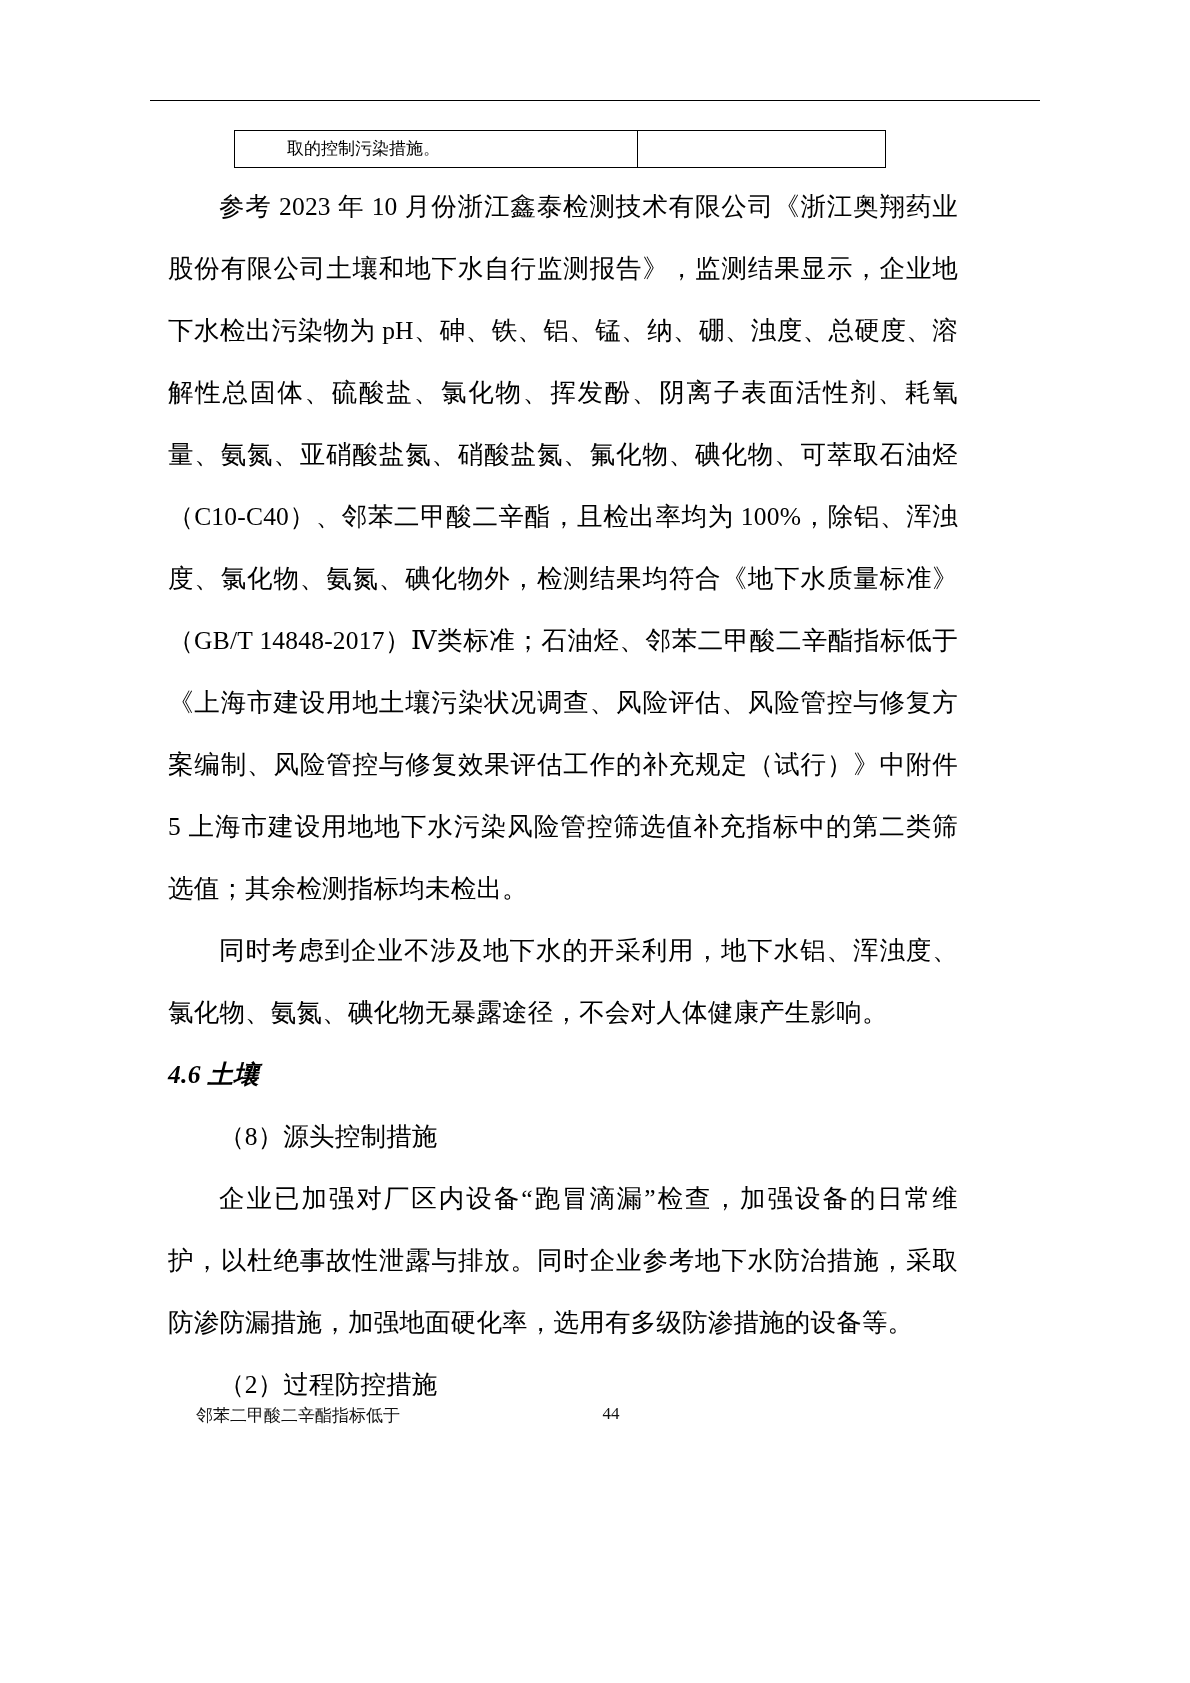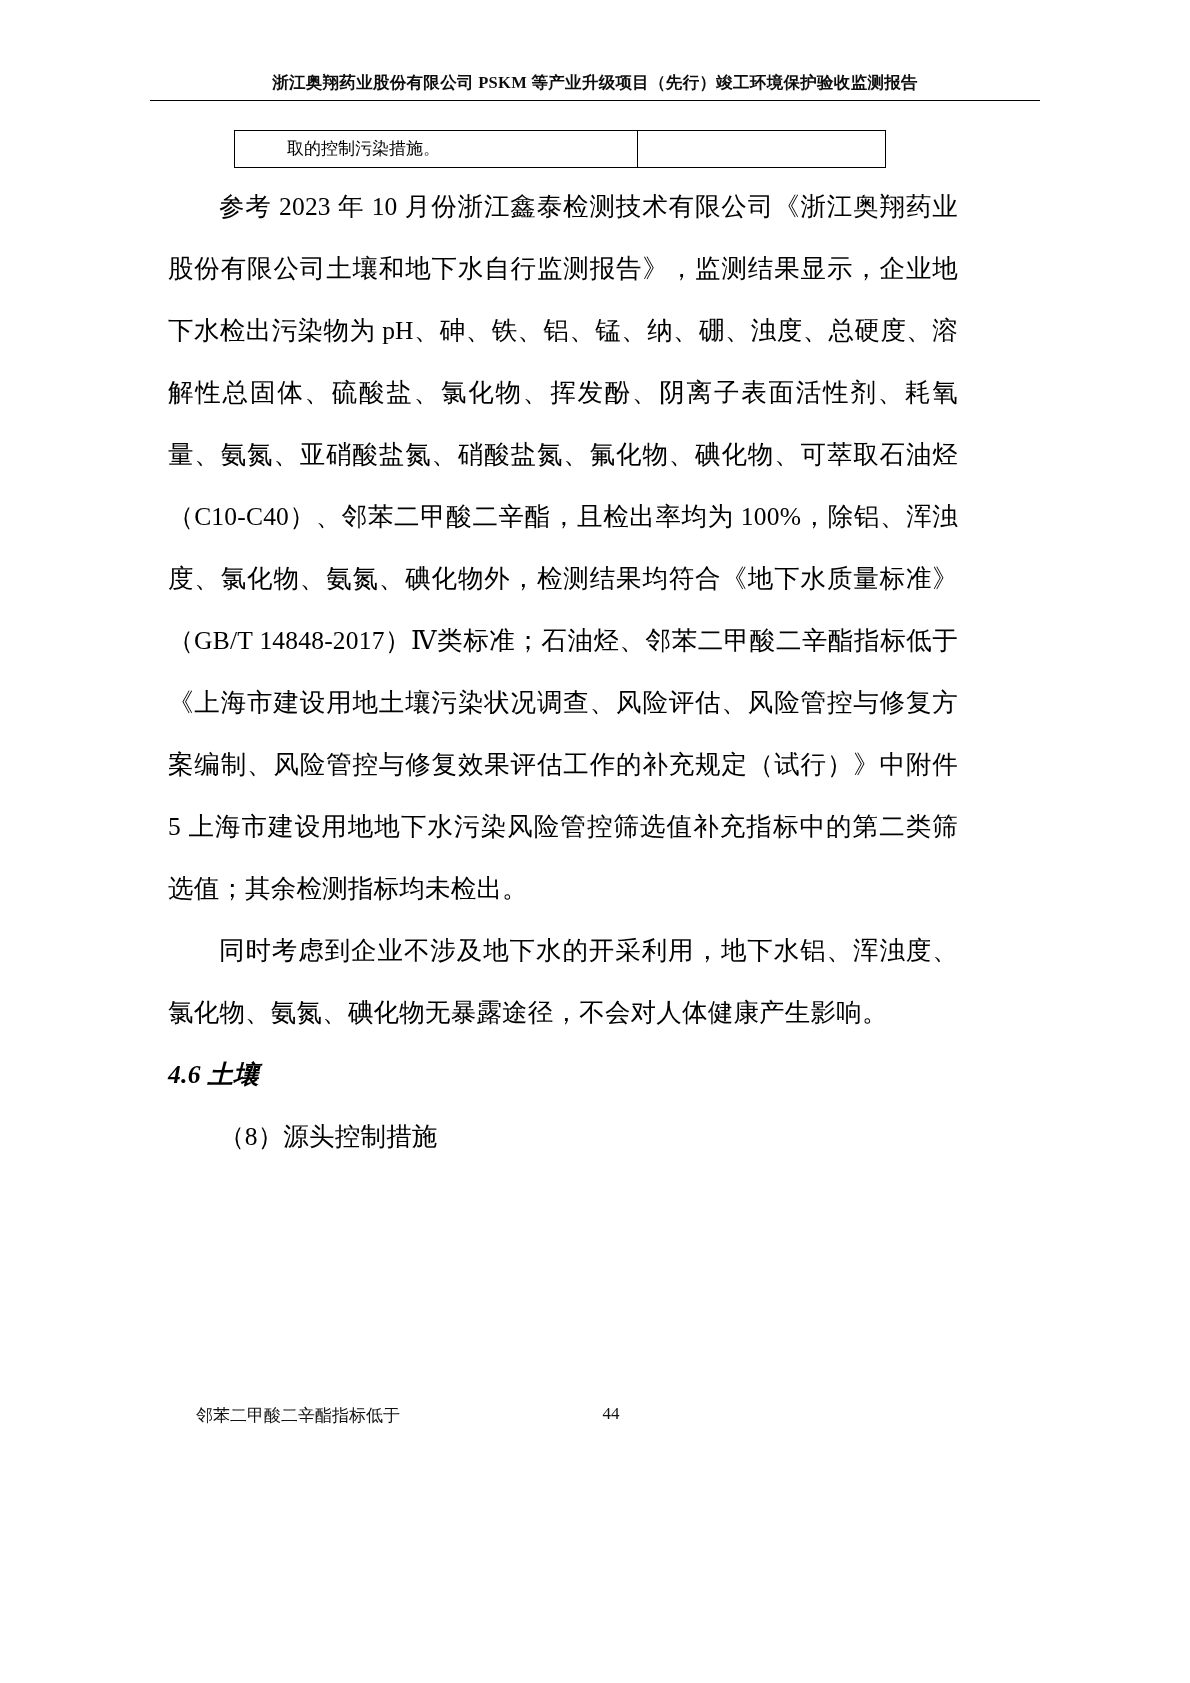--- a/index.html
+++ b/index.html
@@ -117,31 +117,32 @@
     text-align: center;
     font-size: 17px;
     color: #111;
   }
 </style>
 </head>
 <body>
 
 <div class="page">
 
-  <div class="header">浙江奥翔药业股份有限公司 PSKM 等产业升级项目（先行）竣工环境保护验收监测报告</div>
   <div class="header-rule"></div>
 
   <div class="table-frag">
     <div class="cell-left">取的控制污染措施。</div>
     <div class="cell-right"></div>
   </div>
 
   <div class="body">
     <p class="para">参考 2023 年 10 月份浙江鑫泰检测技术有限公司《浙江奥翔药业股份有限公司土壤和地下水自行监测报告》，监测结果显示，企业地下水检出污染物为 pH、砷、铁、铝、锰、纳、硼、浊度、总硬度、溶解性总固体、硫酸盐、氯化物、挥发酚、阴离子表面活性剂、耗氧量、氨氮、亚硝酸盐氮、硝酸盐氮、氟化物、碘化物、可萃取石油烃（C10-C40）、邻苯二甲酸二辛酯，且检出率均为 100%，除铝、浑浊度、氯化物、氨氮、碘化物外，检测结果均符合《地下水质量标准》（GB/T 14848-2017）Ⅳ类标准；石油烃、邻苯二甲酸二辛酯指标低于《上海市建设用地土壤污染状况调查、风险评估、风险管控与修复方案编制、风险管控与修复效果评估工作的补充规定（试行）》中附件 5 上海市建设用地地下水污染风险管控筛选值补充指标中的第二类筛选值；其余检测指标均未检出。</p>
     <p class="para">同时考虑到企业不涉及地下水的开采利用，地下水铝、浑浊度、氯化物、氨氮、碘化物无暴露途径，不会对人体健康产生影响。</p>
     <h2 class="heading">4.6 土壤</h2>
     <p class="para">（8）源头控制措施</p>
+    <p class="para">企业已加强对厂区内设备“跑冒滴漏”检查，加强设备的日常维护，以杜绝事故性泄露与排放。同时企业参考地下水防治措施，采取防渗防漏措施，加强地面硬化率，选用有多级防渗措施的设备等。</p>
+    <p class="para">（2）过程防控措施</p>
   </div>
 
   <div class="footer-left">邻苯二甲酸二辛酯指标低于</div>
   <div class="footer-page">44</div>
 
 </div>
 
 </body></html>

